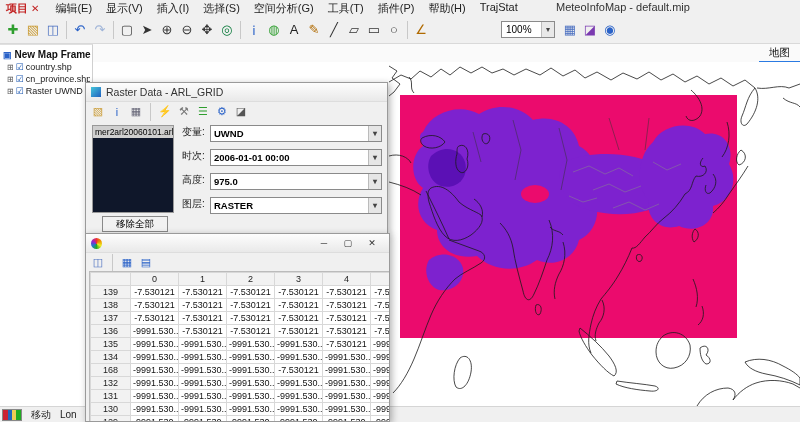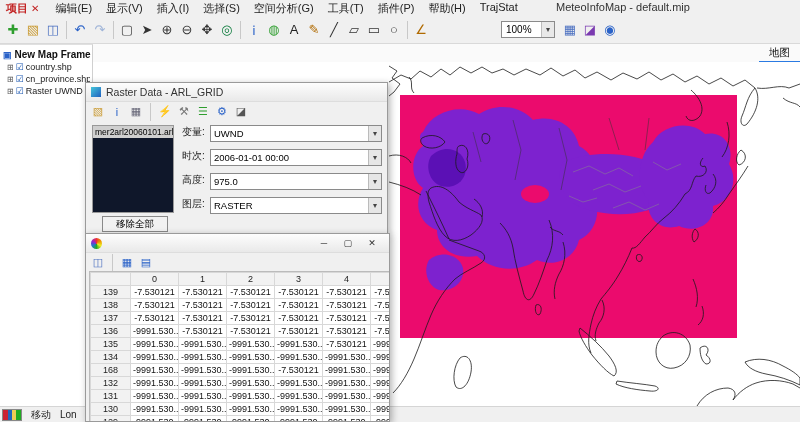--- a/index.html
+++ b/index.html
@@ -60,21 +60,21 @@
   .micon { width:10px; height:10px; background:linear-gradient(135deg,#45c6da,#2060c0); display:inline-block; }
   .filelist { position:absolute; left:6px; top:42px; width:82px; height:88px; background:#0f172a; border:1px solid #999;
               font-size:8.5px; overflow:hidden; }
   .fitem { padding:1px 2px; white-space:nowrap; }
   .fitem.sel { background:#cfcfcf; }
   .removeall { position:absolute; left:16px; top:133px; width:66px; height:16px; font-size:9.5px; text-align:center;
                line-height:14px; background:#f2f2f2; border:1px solid #8a8a8a; cursor:default; }
   .mform { position:absolute; left:96px; top:42px; right:5px; }
   .mrow { display:flex; align-items:flex-start; margin-bottom:7px; }
   .mlabel { width:28px; font-size:10px; color:#222; }
-  .combo { flex:1; height:17px; background:#fff; border:1px solid #8a8a8a; display:flex; align-items:center; }
+  .combo { flex:1; height:17px; background:#fff; border:1px solid #8a8a8a; display:flex; align-items:center;font-weight:bold; }
   .cval { flex:1; padding-left:3px; font-size:9.5px; white-space:nowrap; overflow:hidden; }
   .carr { width:13px; height:100%; background:#e6e6e6; border-left:1px solid #bbb; font-size:8px; color:#444;
           display:flex; align-items:center; justify-content:center; }
 
   
   .tdialog { left:85px; top:233px; width:305px; height:189px; z-index:21; overflow:hidden; }
   .ticonlogo { width:11px; height:11px; border-radius:50%;
                background:conic-gradient(#e33,#e90,#ee2,#2a2,#27c,#92c,#e33); display:inline-block; }
   .winbtns { margin-left:auto; display:flex; }
   .winbtn { width:24px; height:17px; display:flex; align-items:center; justify-content:center; font-size:9px;

